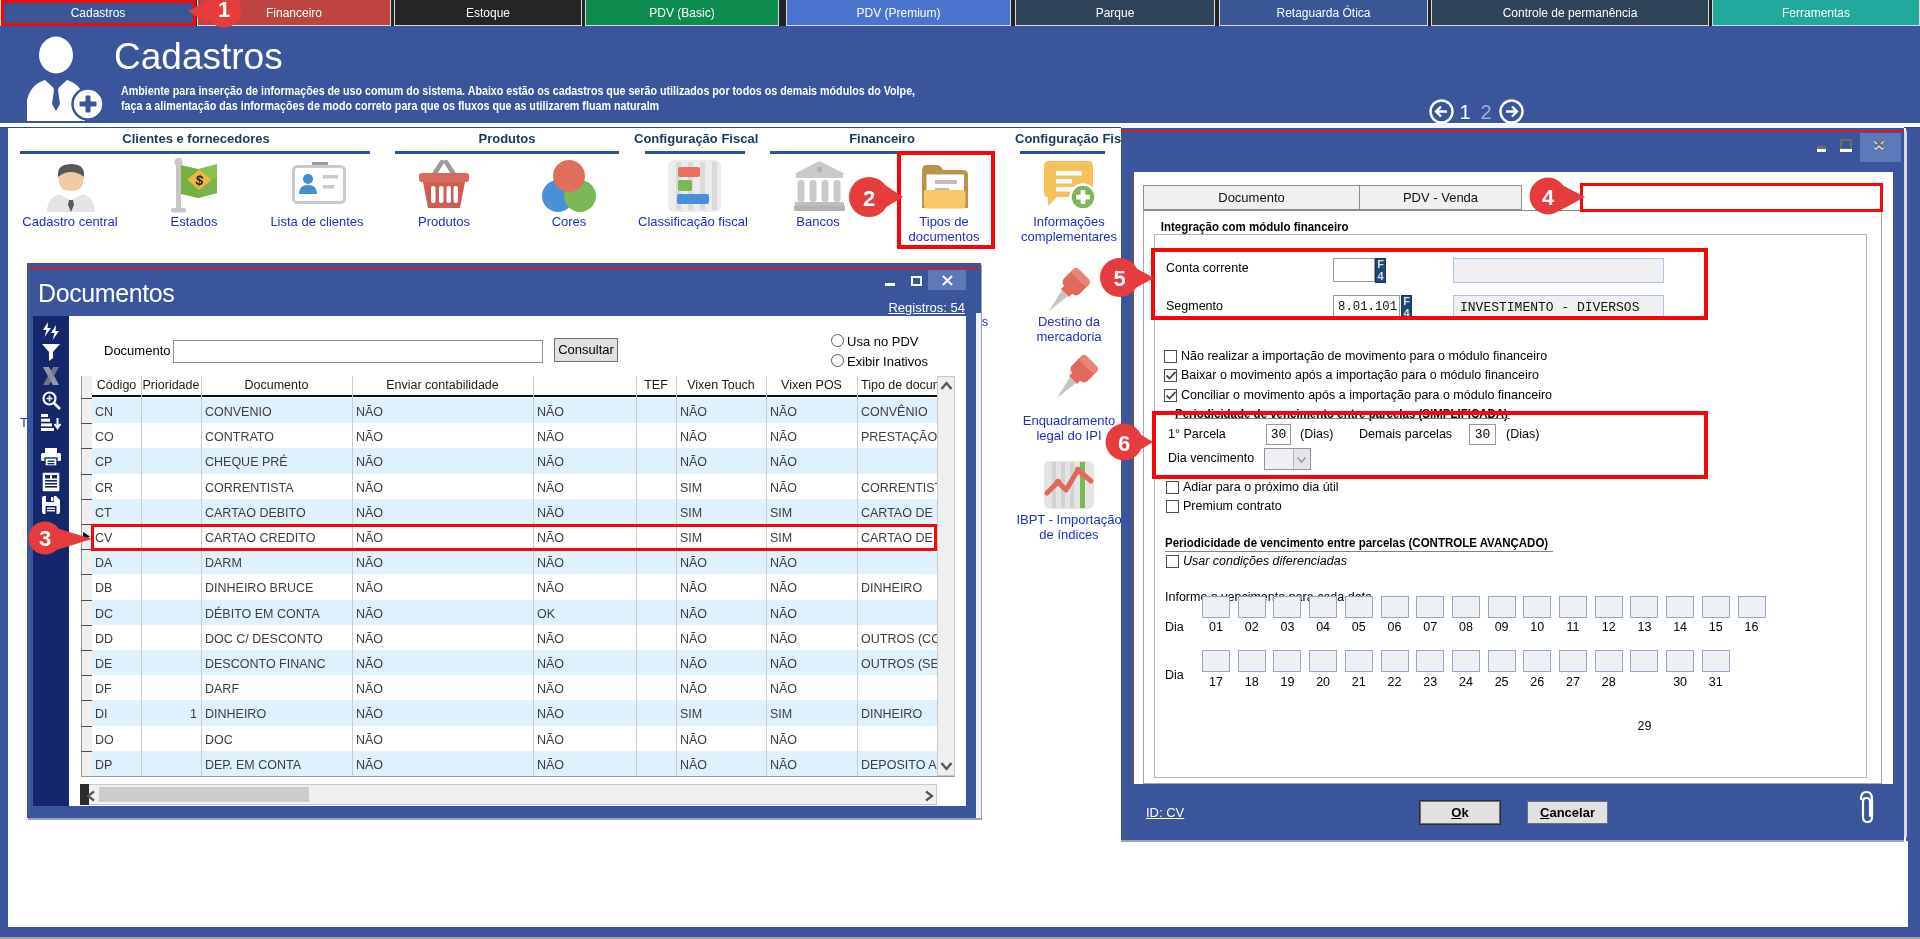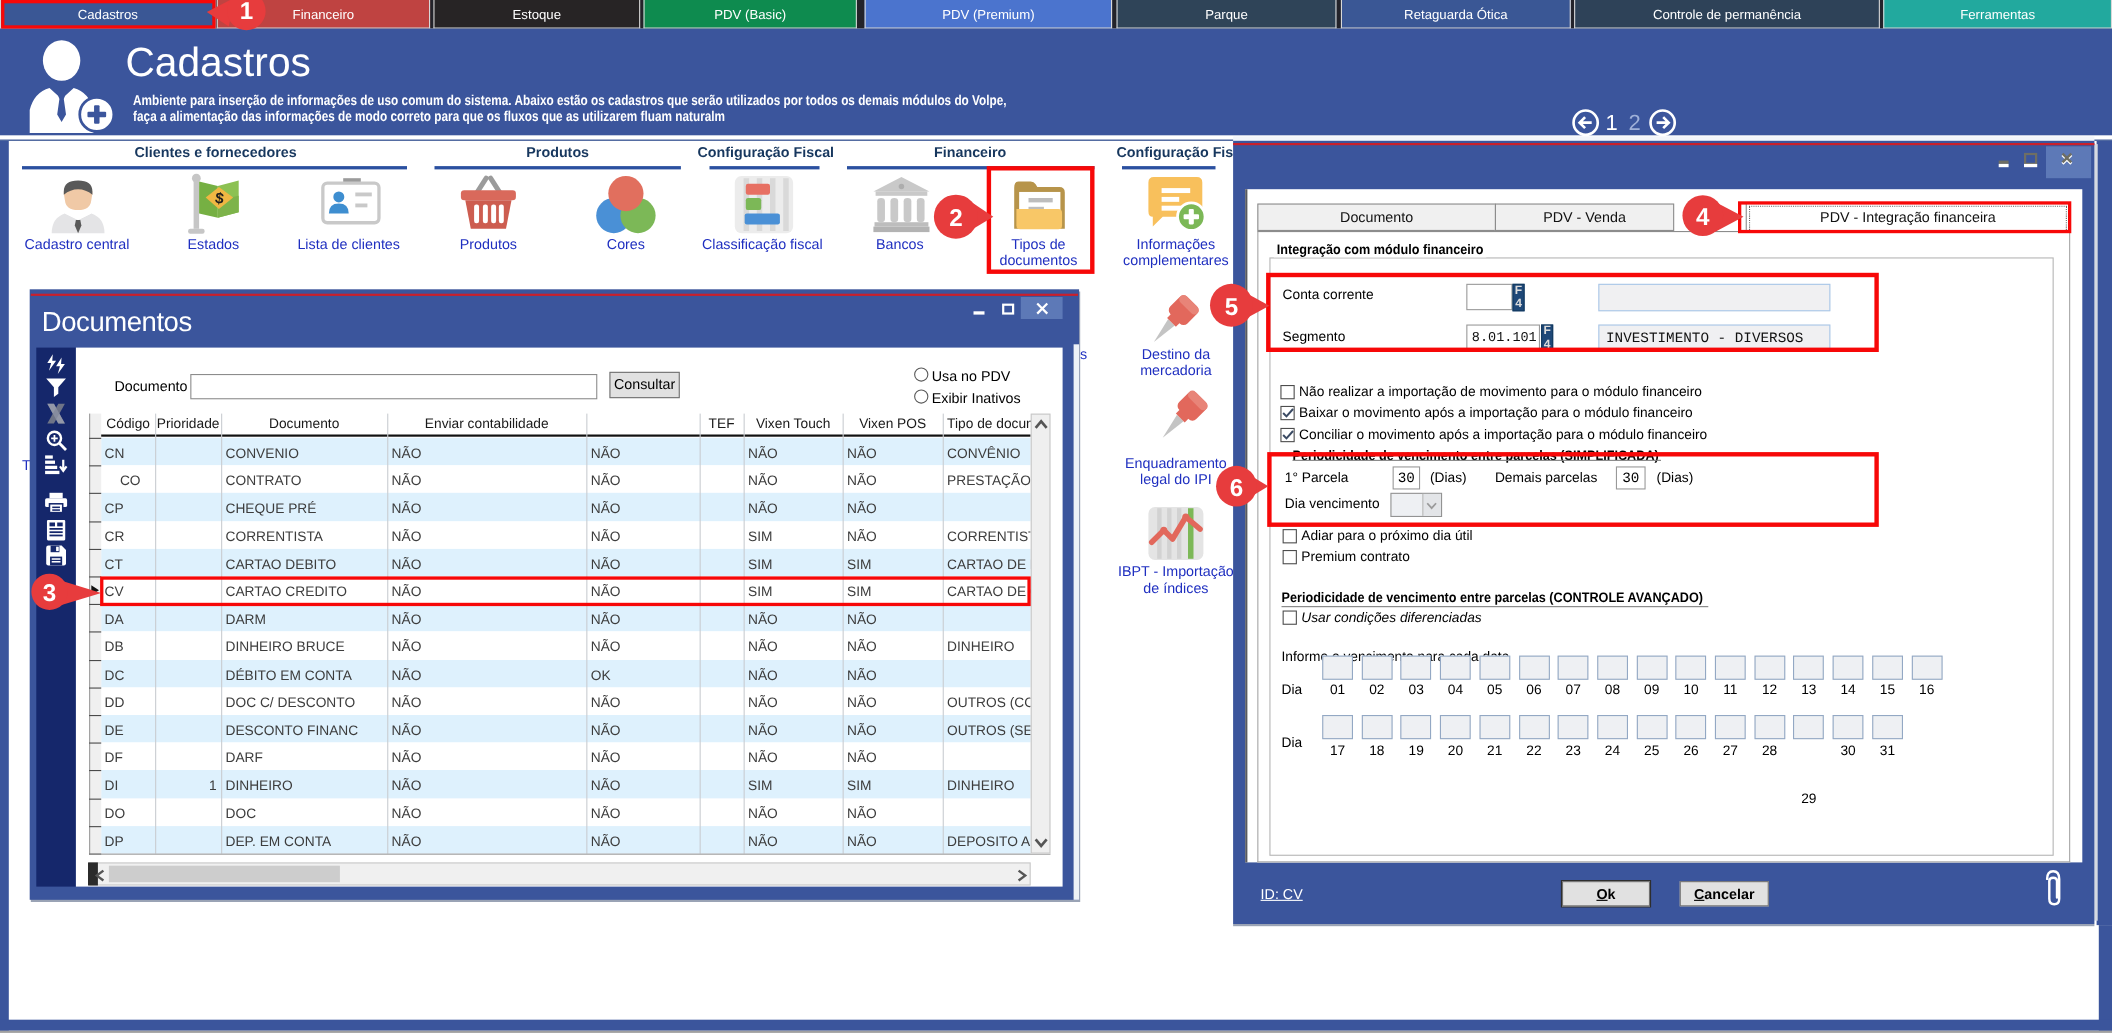--- a/index.html
+++ b/index.html
@@ -248,20 +248,21 @@
     <div class="abs" style="left:1px;top:3.5px;width:952px;height:2.5px;background:#c9202c;"></div>
 
     <div class="abs wtitle" style="left:11px;top:16px;">Documentos</div>
 
     <div class="abs" style="left:858px;top:20px;width:10px;height:2.5px;background:#fff;"></div>
     <div class="abs" style="left:884px;top:13px;width:11px;height:10px;border:2px solid #fff;"></div>
     <div class="abs" style="left:901px;top:7px;width:38px;height:20px;background:#5d79b7;"></div>
     <svg class="abs" style="left:915px;top:12px;" width="11" height="11" viewBox="0 0 12 12">
       <path d="M1 1 L11 11 M11 1 L1 11" stroke="#fff" stroke-width="2.2"></path>
     </svg>
+    <div class="abs" style="left:0;top:34.5px;width:952px;height:14px;text-align:right;"><span style="font-size:13px;color:#fff;text-decoration:underline;padding-right:14px;">Registros: 54</span></div>
 
     <div class="abs" style="left:6px;top:53px;width:36px;height:490px;background:#15276b;"></div>
     <svg class="abs" style="left:14px;top:59px;" width="20" height="18" viewBox="0 0 20 18">
       <path d="M7 0 L2 8 L5.5 8 L3.5 15 L10 6 L6.5 6 Z" fill="#fff"></path>
       <path d="M15 3 L10 11 L13.5 11 L11.5 18 L18 9 L14.5 9 Z" fill="#fff"></path>
     </svg>
     <svg class="abs" style="left:15px;top:81px;" width="18" height="17" viewBox="0 0 18 17">
       <path d="M0 0 L18 0 L11 8 L11 14 L7 17 L7 8 Z" fill="#fff"></path>
     </svg>
     <svg class="abs" style="left:14px;top:104px;" width="20" height="18" viewBox="0 0 20 18">
@@ -332,21 +333,21 @@
       <div class="row" style="top:22.0px;left:11px;width:845px;height:25.2px;background:#def1fd;">
         <div class="cell" style="left:3px;width:46px;">CN</div>
         <div class="cell" style="left:113px;width:148px;">CONVENIO</div>
         <div class="cell" style="left:264px;width:178px;">NÃO</div>
         <div class="cell" style="left:445px;width:100px;">NÃO</div>
         <div class="cell" style="left:588px;width:87px;">NÃO</div>
         <div class="cell" style="left:678px;width:88px;">NÃO</div>
         <div class="cell" style="left:769px;width:76px;">CONVÊNIO</div>
       </div>
       <div class="row" style="top:47.2px;left:11px;width:845px;height:25.2px;background:#fff;">
-        <div class="cell" style="left:3px;width:46px;margin-left:14px;">CO</div>
+        <div class="cell" style="left:3px;width:46px;">CO</div>
         <div class="cell" style="left:113px;width:148px;">CONTRATO</div>
         <div class="cell" style="left:264px;width:178px;">NÃO</div>
         <div class="cell" style="left:445px;width:100px;">NÃO</div>
         <div class="cell" style="left:588px;width:87px;">NÃO</div>
         <div class="cell" style="left:678px;width:88px;">NÃO</div>
         <div class="cell" style="left:769px;width:76px;">PRESTAÇÃO</div>
       </div>
       <div class="row" style="top:72.4px;left:11px;width:845px;height:25.2px;background:#def1fd;">
         <div class="cell" style="left:3px;width:46px;">CP</div>
         <div class="cell" style="left:113px;width:148px;">CHEQUE PRÉ</div>
@@ -531,25 +532,20 @@
       <path d="M2 1.6 L10 9.6 M10 1.6 L2 9.6" stroke="#6e6e64" stroke-width="2.2"></path>
     </svg>
 
     <div class="abs" style="left:11px;top:48px;width:761px;height:612px;background:#fff;"></div>
     <div class="abs" style="left:11px;top:48px;width:1.5px;height:612px;background:#595a5e;"></div>
 
     <div class="abs" style="left:22px;top:61px;width:217px;height:25px;background:#f0f0f0;border:1px solid #8c8c8c;
         font-size:13px;color:#111;text-align:center;line-height:24px;">Documento</div>
     <div class="abs" style="left:238px;top:61px;width:163px;height:25px;background:#f0f0f0;border:1px solid #8c8c8c;
         font-size:13px;color:#111;text-align:center;line-height:24px;">PDV - Venda</div>
-    <div class="abs" style="left:466px;top:60px;width:295px;height:27px;background:#fff;border:1px solid #8c8c8c;border-bottom:none;
-        font-size:13px;color:#111;text-align:center;line-height:25px;">
-      <div class="abs" style="left:2px;top:2px;right:2px;bottom:0;border:1px dotted #666;border-bottom:none;"></div>
-      PDV - Integração financeira
-    </div>
 
     <div class="abs" style="left:22px;top:86px;width:739px;height:574px;background:#fff;border:1px solid #a6a6a6;border-top:1px solid #8c8c8c;"></div>
 
     <div class="abs" style="left:33px;top:110px;width:713px;height:544px;border:1px solid #b5b5b5;"></div>
     <div class="abs" style="left:37px;top:96px;font-size:12.5px;font-weight:bold;color:#000;background:#fff;padding:0 3px;transform:scaleX(0.92);transform-origin:left top;white-space:nowrap;">Integração com módulo financeiro</div>
 
     <div class="abs" style="left:45px;top:137px;font-size:12.5px;color:#000;">Conta corrente</div>
     <div class="inp" style="left:212px;top:134px;width:42px;height:24px;"></div>
     <div class="abs f4" style="left:254px;top:134px;"></div>
     <div class="ro" style="left:332px;top:134px;width:211px;height:25px;"></div>

